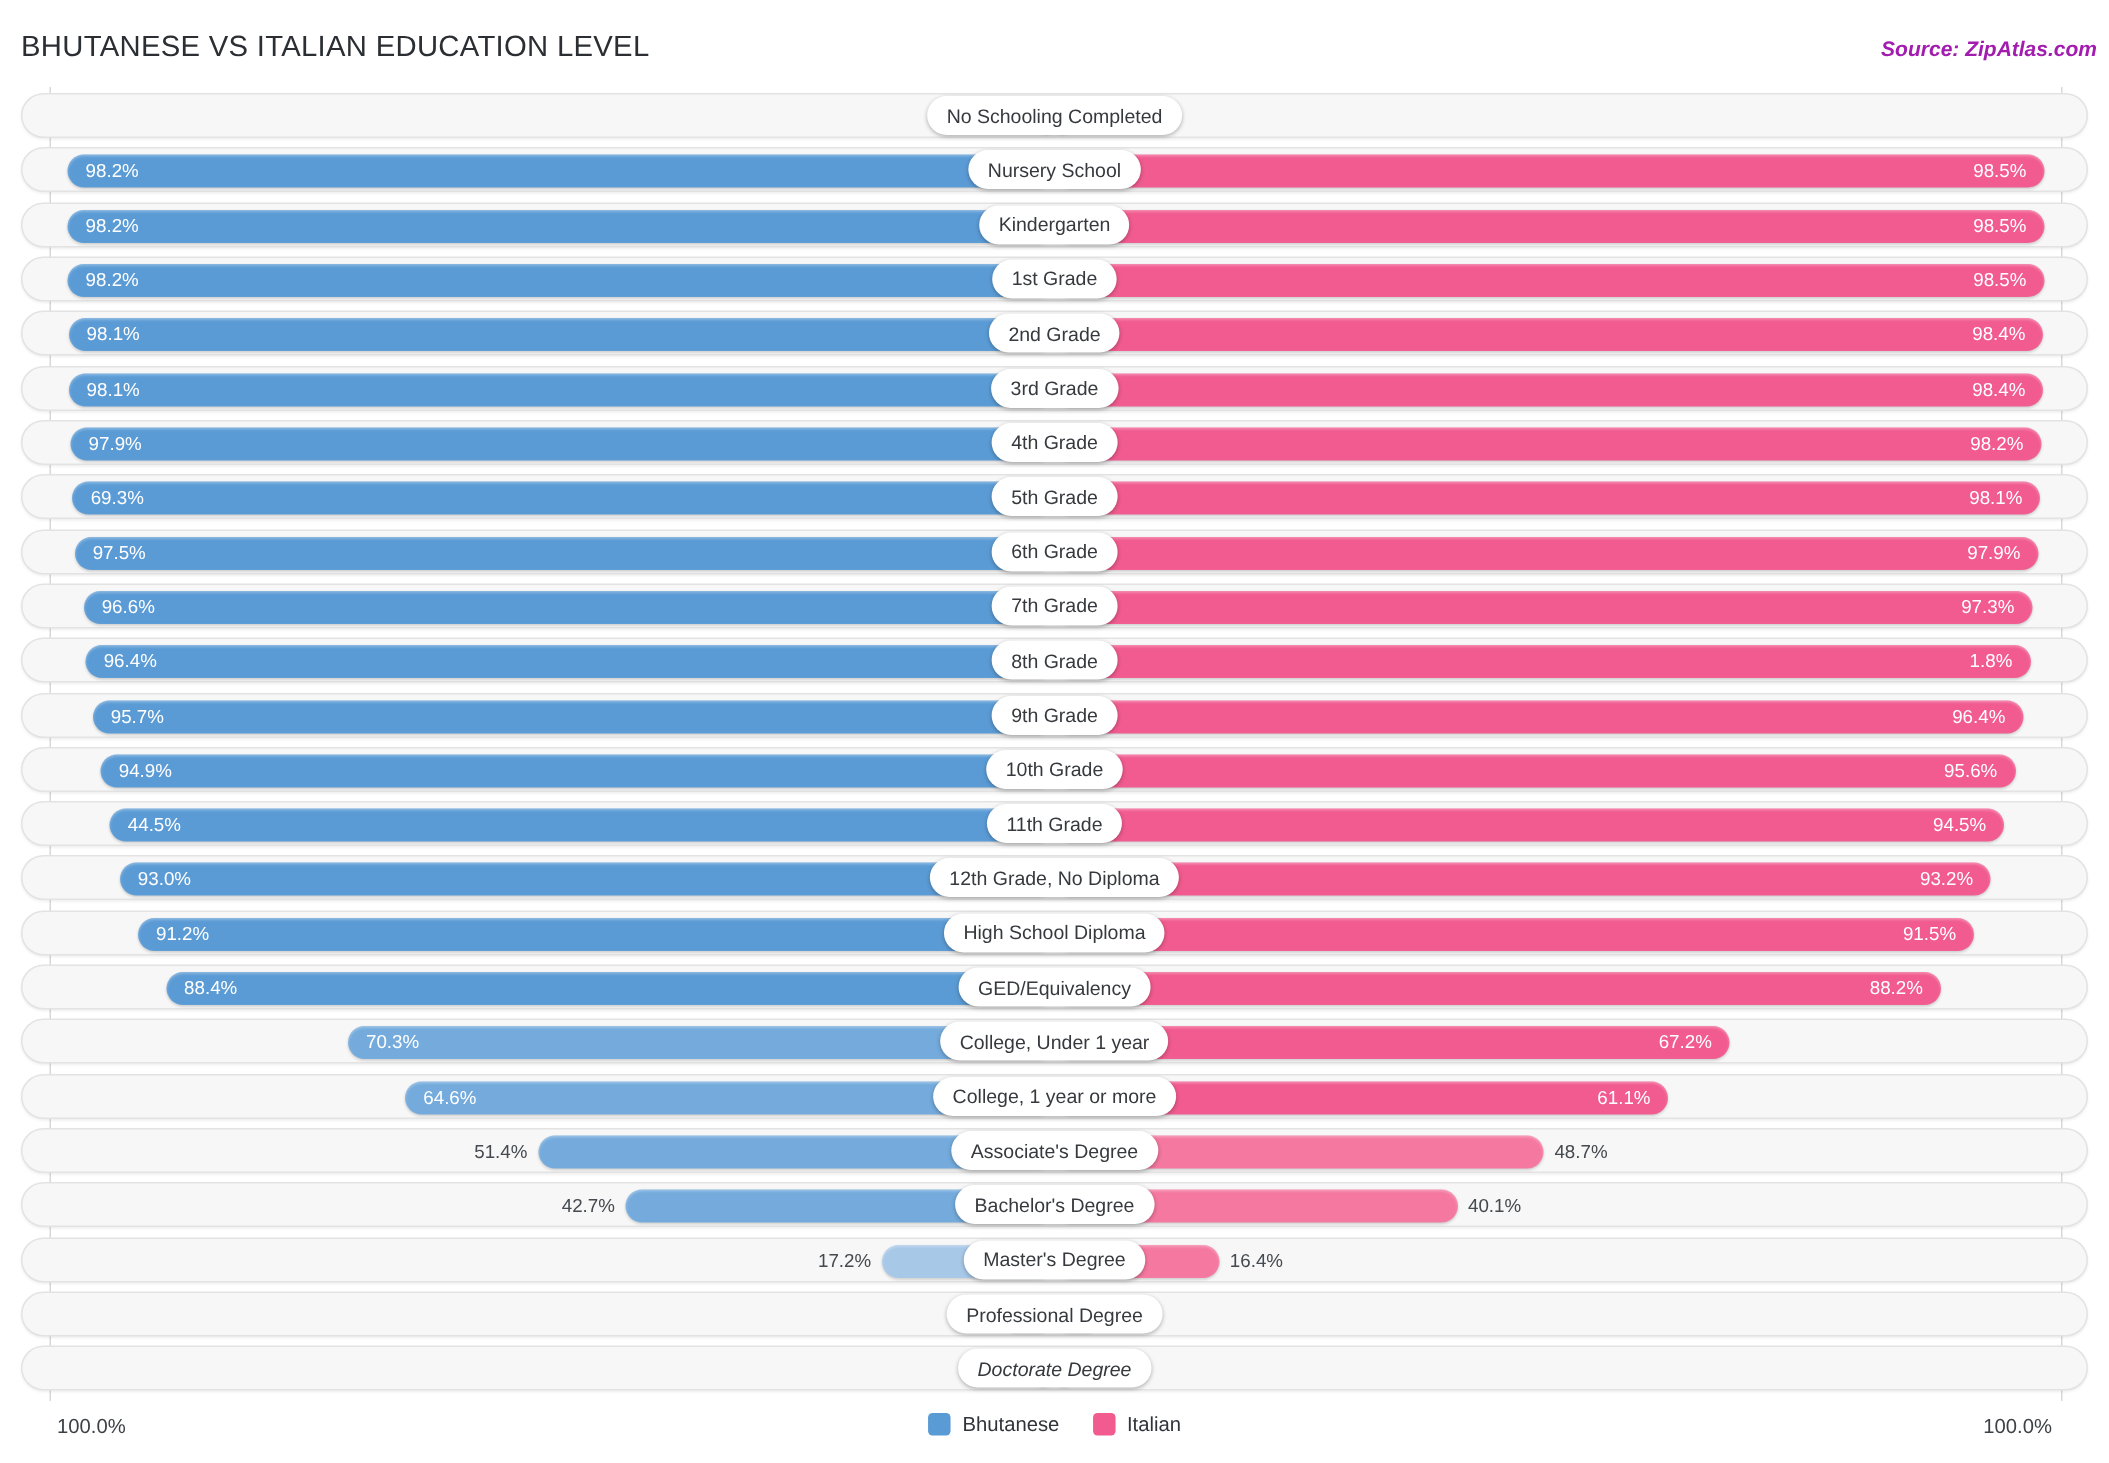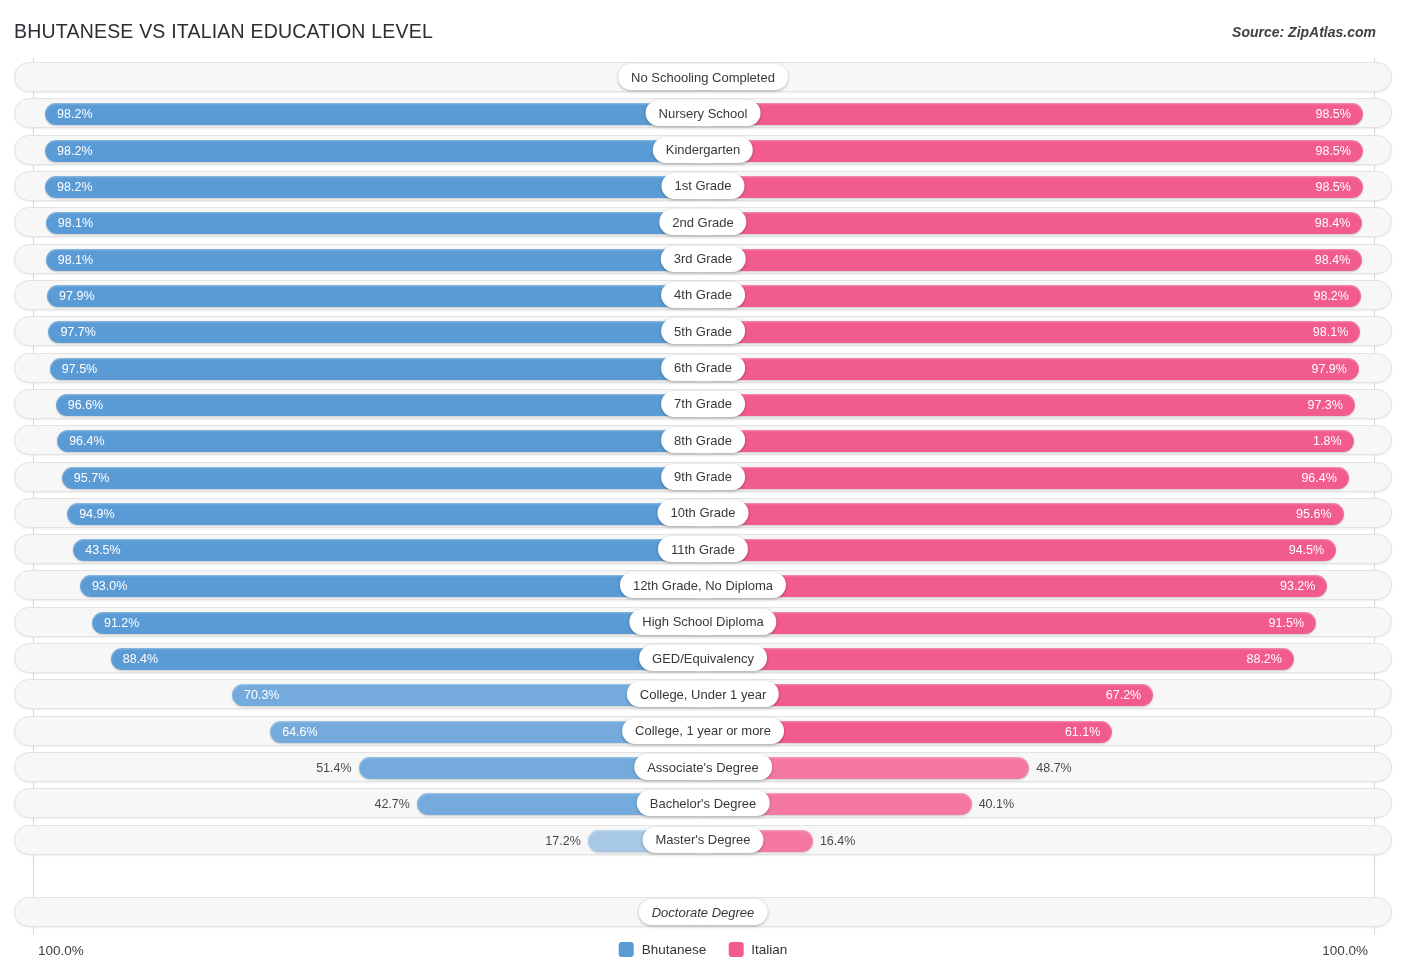--- a/index.html
+++ b/index.html
@@ -13,23 +13,23 @@
   .page { position: relative; width: 1406px; height: 975px; }
 
   
   .header { position: absolute; top: 0; left: 0; width: 1406px; height: 58px; }
   .title {
     position: absolute; left: 14px; top: 20px;
     font-size: 19.5px; letter-spacing: .2px;
     color: #2b2f33; font-weight: 400;
   }
   .source {
-    position: absolute; right: 30px; top: 24px;
+    position: absolute; right: 8px; top: 24px;
     font-size: 14px; font-style: italic; font-weight: bold;
-    color: #404040;
+    color: #a21caf;
   }
 
   
   .chart { position: absolute; left: 0; top: 58px; width: 1406px; height: 880px; }
 
   
   .axis-line {
     position: absolute; top: 0; width: 1px; height: 876px;
     background: #d8d8d8;
   }
@@ -166,21 +166,21 @@
         <div class="bar left" style="width: 655.93px; background: rgb(91, 155, 213);">
           <span class="val l inside">97.9%</span>
         </div>
         <div class="bar right" style="width: 657.94px; background: rgb(241, 91, 143);">
           <span class="val r inside">98.2%</span>
         </div>
         <div class="pill">4th Grade</div>
       </div>
       <div class="row" style="top: 258.24px;">
         <div class="bar left" style="width: 654.59px; background: rgb(91, 155, 213);">
-          <span class="val l inside">97.7%</span>
+          <span class="val l inside">69.3%</span>
         </div>
         <div class="bar right" style="width: 657.27px; background: rgb(241, 91, 143);">
           <span class="val r inside">98.1%</span>
         </div>
         <div class="pill">5th Grade</div>
       </div>
       <div class="row" style="top: 294.56px;">
         <div class="bar left" style="width: 653.25px; background: rgb(91, 155, 213);">
           <span class="val l inside">97.5%</span>
         </div>
@@ -220,21 +220,21 @@
         <div class="bar left" style="width: 635.83px; background: rgb(91, 155, 213);">
           <span class="val l inside">94.9%</span>
         </div>
         <div class="bar right" style="width: 640.52px; background: rgb(241, 91, 143);">
           <span class="val r inside">95.6%</span>
         </div>
         <div class="pill">10th Grade</div>
       </div>
       <div class="row" style="top: 476.16px;">
         <div class="bar left" style="width: 629.8px; background: rgb(91, 155, 213);">
-          <span class="val l inside">43.5%</span>
+          <span class="val l inside">44.5%</span>
         </div>
         <div class="bar right" style="width: 633.15px; background: rgb(241, 91, 143);">
           <span class="val r inside">94.5%</span>
         </div>
         <div class="pill">11th Grade</div>
       </div>
       <div class="row" style="top: 512.48px;">
         <div class="bar left" style="width: 623.1px; background: rgb(91, 155, 213);">
           <span class="val l inside">93.0%</span>
         </div>
@@ -298,20 +298,29 @@
         <div class="pill">Bachelor's Degree</div>
       </div>
       <div class="row" style="top: 766.72px;">
         <div class="bar left" style="width: 115.24px; background: rgb(168, 200, 232);">
           <span class="val l outside">17.2%</span>
         </div>
         <div class="bar right" style="width: 109.88px; background: rgb(244, 120, 159);">
           <span class="val r outside">16.4%</span>
         </div>
         <div class="pill">Master's Degree</div>
+      </div>
+      <div class="row" style="top: 803.04px;">
+        <div class="bar left" style="width: 36.18px; background: rgb(168, 200, 232);">
+          <span class="val l outside">5.4%</span>
+        </div>
+        <div class="bar right" style="width: 32.16px; background: rgb(245, 160, 190);">
+          <span class="val r outside">4.8%</span>
+        </div>
+        <div class="pill">Professional Degree</div>
       </div>
       <div class="row" style="top: 839.36px; font-style: italic;">
         <div class="bar left" style="width: 15.41px; background: rgb(168, 200, 232);">
           <span class="val l outside">2.3%</span>
         </div>
         <div class="bar right" style="width: 13.4px; background: rgb(245, 160, 190);">
           <span class="val r outside">2.0%</span>
         </div>
         <div class="pill">Doctorate Degree</div>
       </div>

